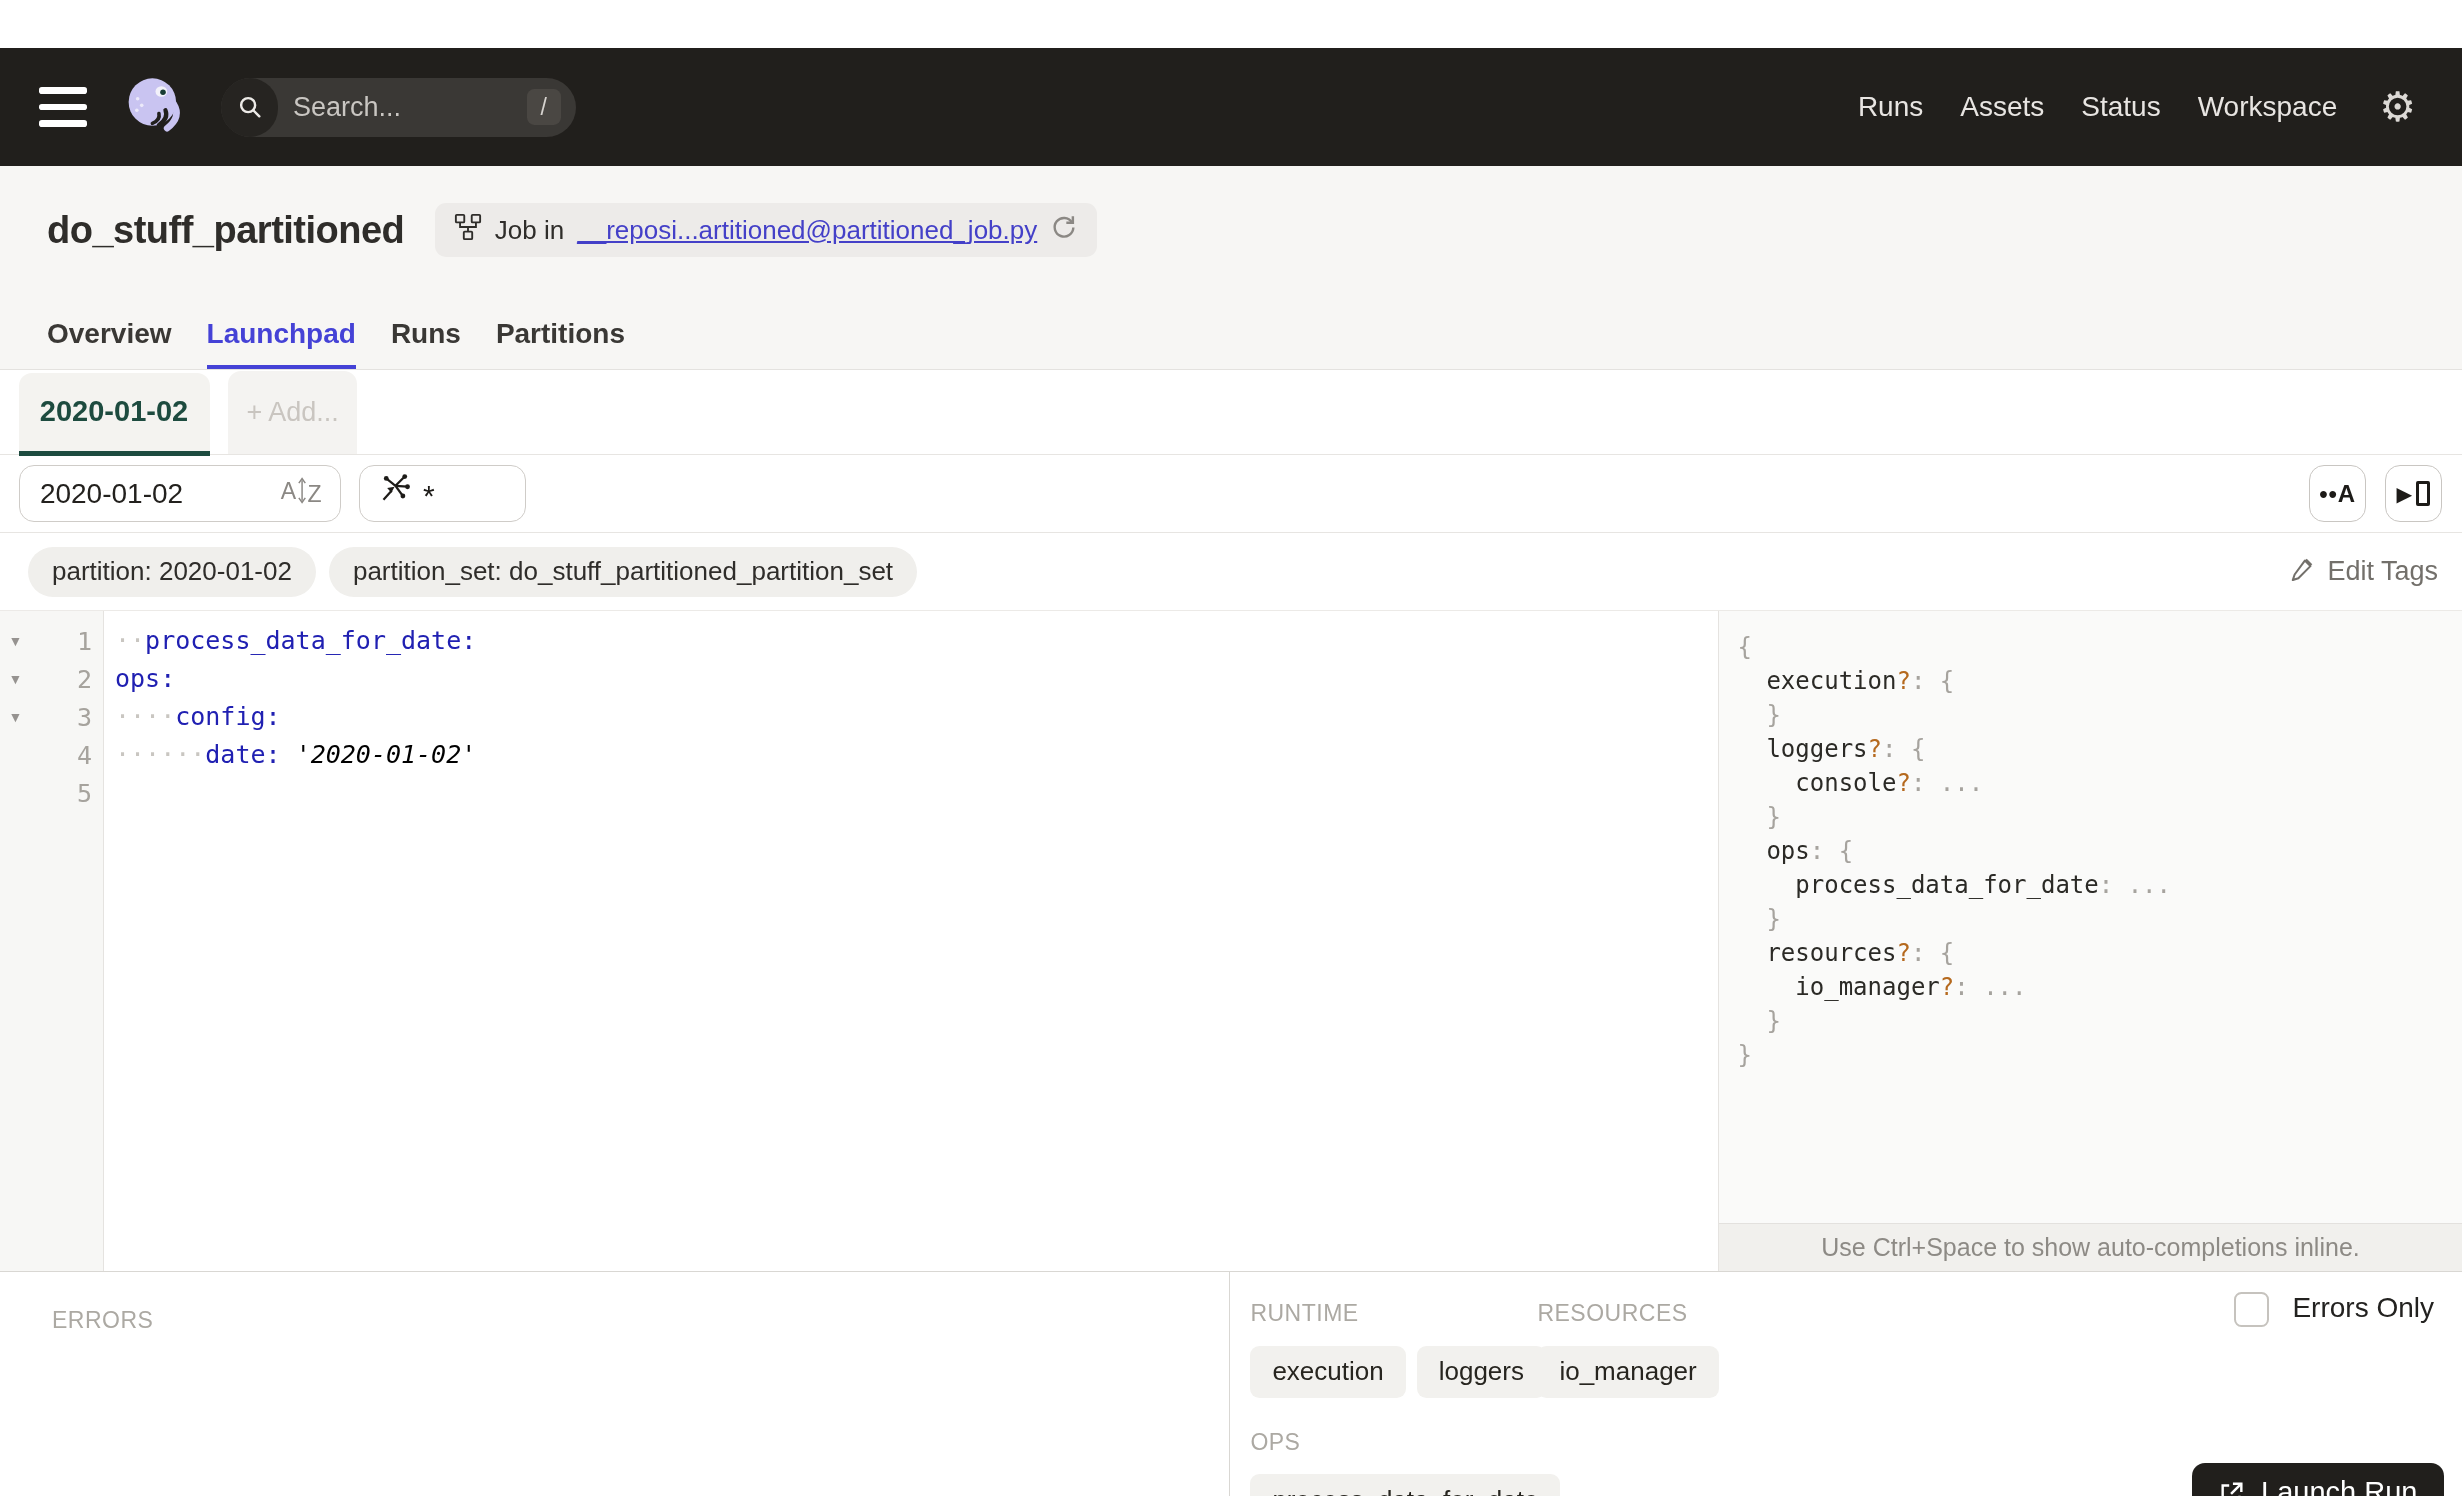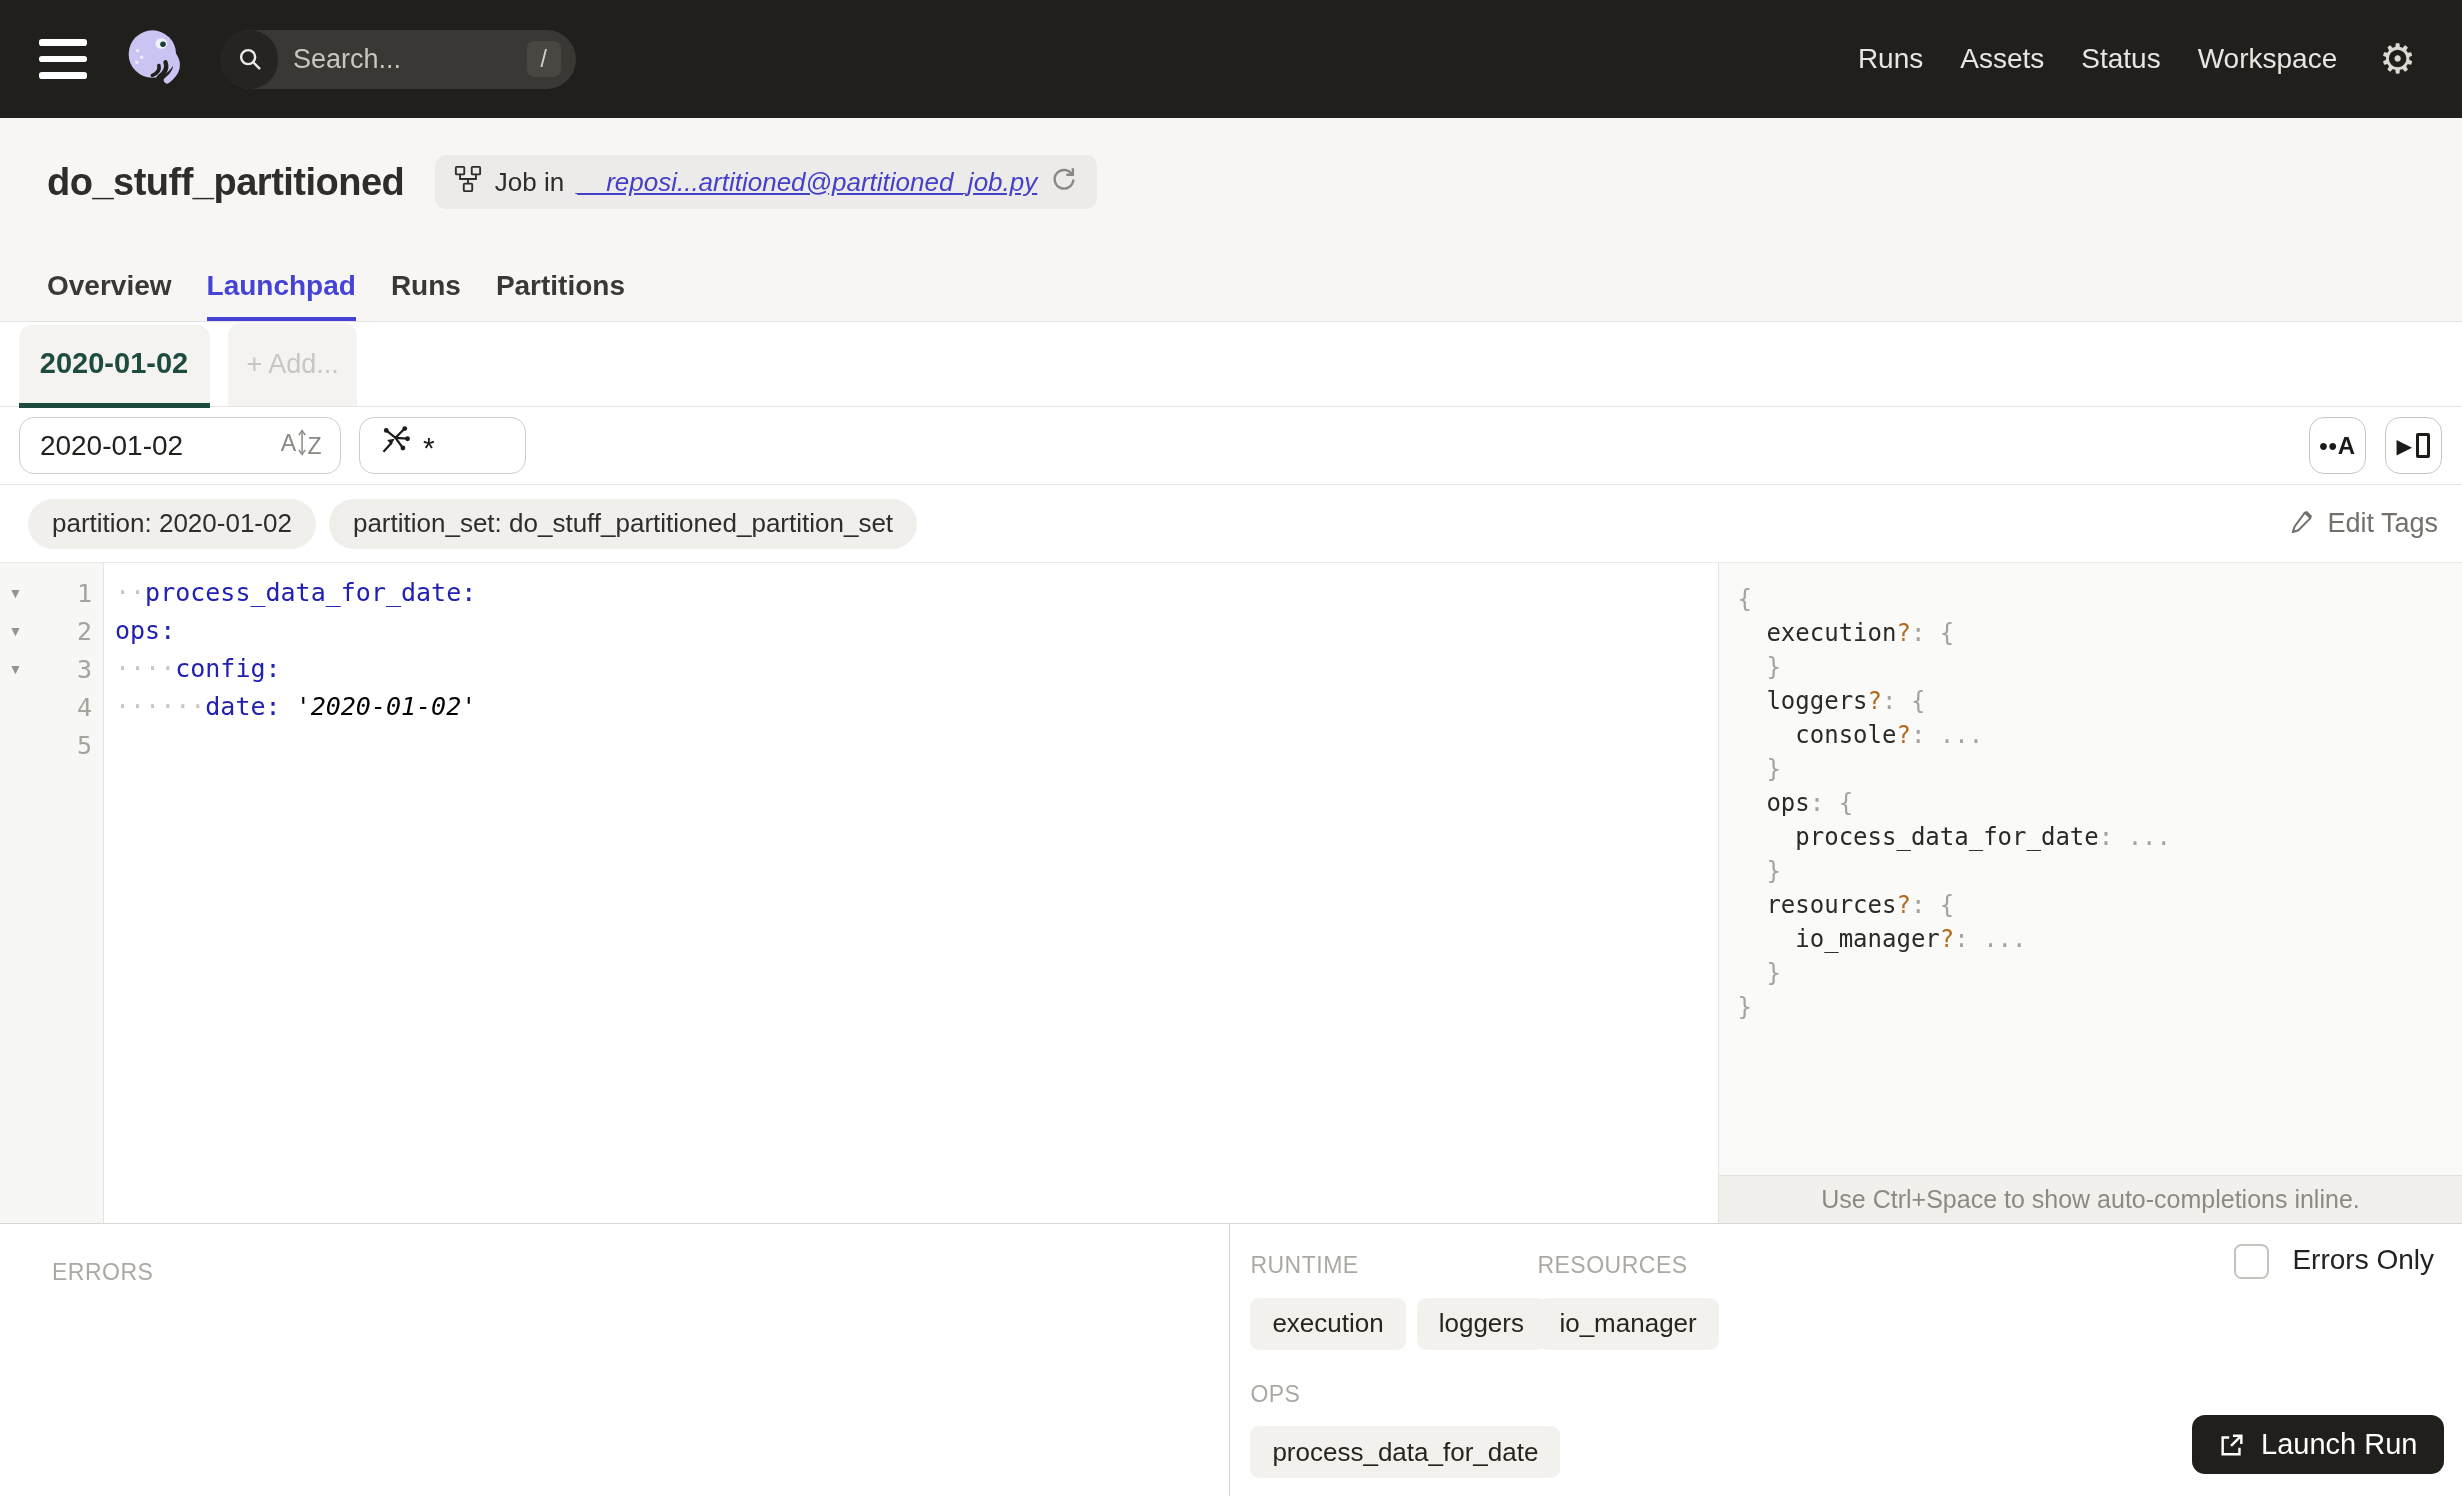--- a/index.html
+++ b/index.html
@@ -1,21 +1,21 @@
 <!DOCTYPE html>
 <html style="font-size:15px"><head>
 <meta charset="utf-8">
 <style>
   * { margin:0; padding:0; box-sizing:border-box; }
   html,body { width:2462px; height:1497px; overflow:hidden; background:#ffffff;
               font-family:"Liberation Sans", sans-serif; }
 
   
   .navbar { height:118px; background:#211f1c; display:flex; align-items:center;
-            padding:0 46px 0 39px; gap:31px; }
+            padding:0 46px 0 39px; gap:31px;margin-top:48px; }
   .hamburger { width:48px; display:flex; flex-direction:column; gap:10.2px; cursor:pointer; }
   .hamburger span { display:block; height:6.5px; background:#ffffff; border-radius:2.8px; }
   .logo { width:72px; height:72px; }
   .search-pill { height:59px; width:355px; background:#3a3835; border-radius:30px;
                  display:flex; align-items:center; overflow:hidden; }
   .search-circle { width:57px; height:59px; border-radius:30px; background:#262421;
                    display:flex; align-items:center; justify-content:center; flex:none; }
   .search-ph { color:#c9c6c2; font-size:27px; margin-left:15px; flex:1; }
   .slash { background:#4a4743; color:#d6d3cf; border-radius:7.4px; font-size:23px;
            padding:4.6px 14px; margin-right:15px; }
@@ -23,21 +23,21 @@
   .nav-link { color:#e8e5e2; font-size:28px; font-weight:500; cursor:pointer; text-decoration:none; }
   .gear { color:#dcd9d5; font-size:41px; line-height:1; margin-left:11px; cursor:pointer; }
 
   
   .header-section { height:204px; background:#f7f6f4; border-bottom:0.9px solid #e4e2df;
                     padding:37px 47px 0; display:flex; flex-direction:column; }
   .header-row { display:flex; align-items:center; gap:31px; }
   .page-title { font-size:38px; font-weight:bold; color:#2f2d2a; letter-spacing:-0.5px; }
   .job-badge { background:#edebe9; border-radius:11px; height:54px; display:flex;
                align-items:center; gap:13px; padding:0 18.5px; font-size:26px; color:#2f2d2a; }
-  .job-link { color:#4440c8; text-decoration:underline; cursor:pointer;font-style:italic; }
+  .job-link { color:#4440c8; text-decoration:underline; cursor:pointer; }
   .tabs { display:flex; gap:35px; margin-top:auto; }
   .tab { font-size:28px; color:#3a3835; font-weight:700; padding-bottom:15px;
          border-bottom:4.6px solid transparent; cursor:pointer; }
   .tab.active { color:#4542d6; border-bottom-color:#4542d6; }
 
   
   .pstrip { height:85px; background:#ffffff; border-bottom:1.9px solid #e7e5e2;
             display:flex; align-items:flex-end; padding-left:18.5px; }
   .ptab { height:83px; display:flex; align-items:center; padding:0 18.5px;
           background:#f4f3f0; border-radius:13px 13px 0 0; cursor:pointer; }

